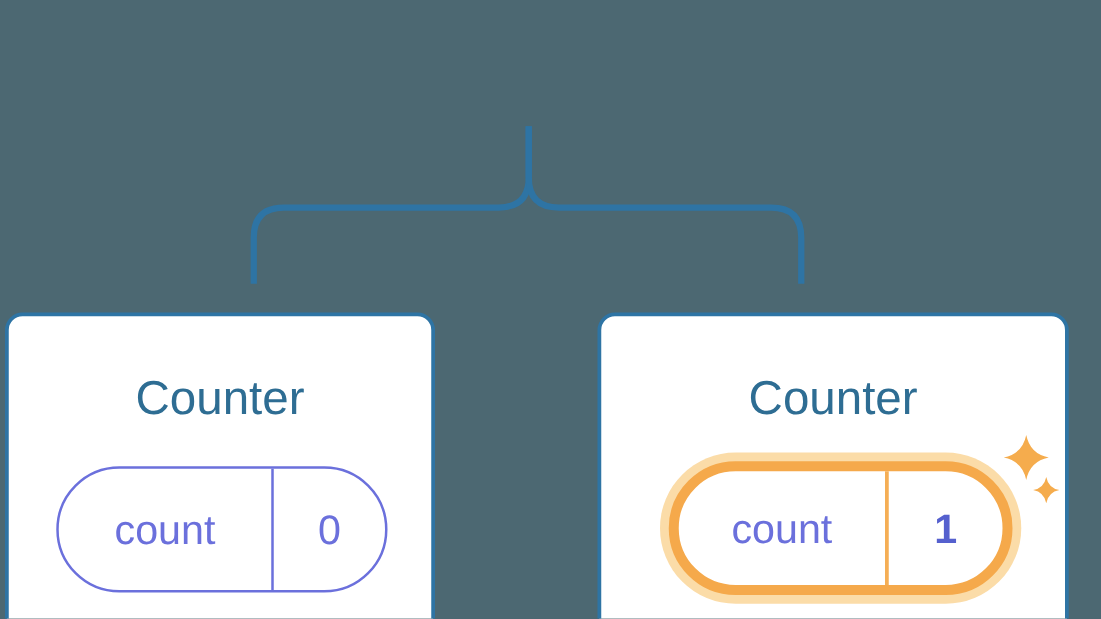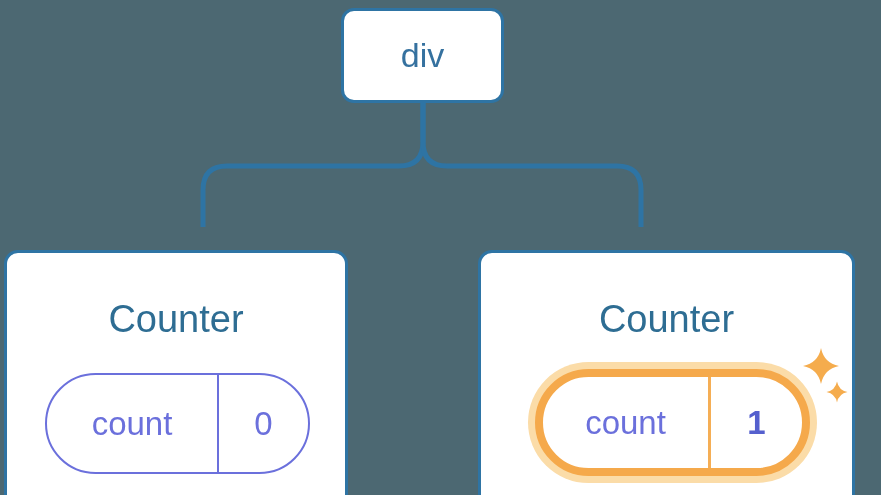--- a/index.html
+++ b/index.html
@@ -107,23 +107,20 @@
 </head>
 <body>
 
 <div class="stage">
 
   <svg class="connector" viewBox="0 0 881 495" fill="none" xmlns="http://www.w3.org/2000/svg">
     <path d="M203,227 V190 Q203,166 227,166 H399 Q423,166 423,142 V101" stroke="#2E74A4" stroke-width="5" fill="none"></path>
     <path d="M641,227 V190 Q641,166 617,166 H447 Q423,166 423,142 V101" stroke="#2E74A4" stroke-width="5" fill="none"></path>
   </svg>
 
-  <div class="root-node">
-    <span>div</span>
-  </div>
 
   <div class="card card-left">
     <div class="card-title">Counter</div>
     <div class="pill pill-plain">
       <div class="pill-key">count</div>
       <div class="pill-value">0</div>
     </div>
   </div>
 
   <div class="card card-right">

